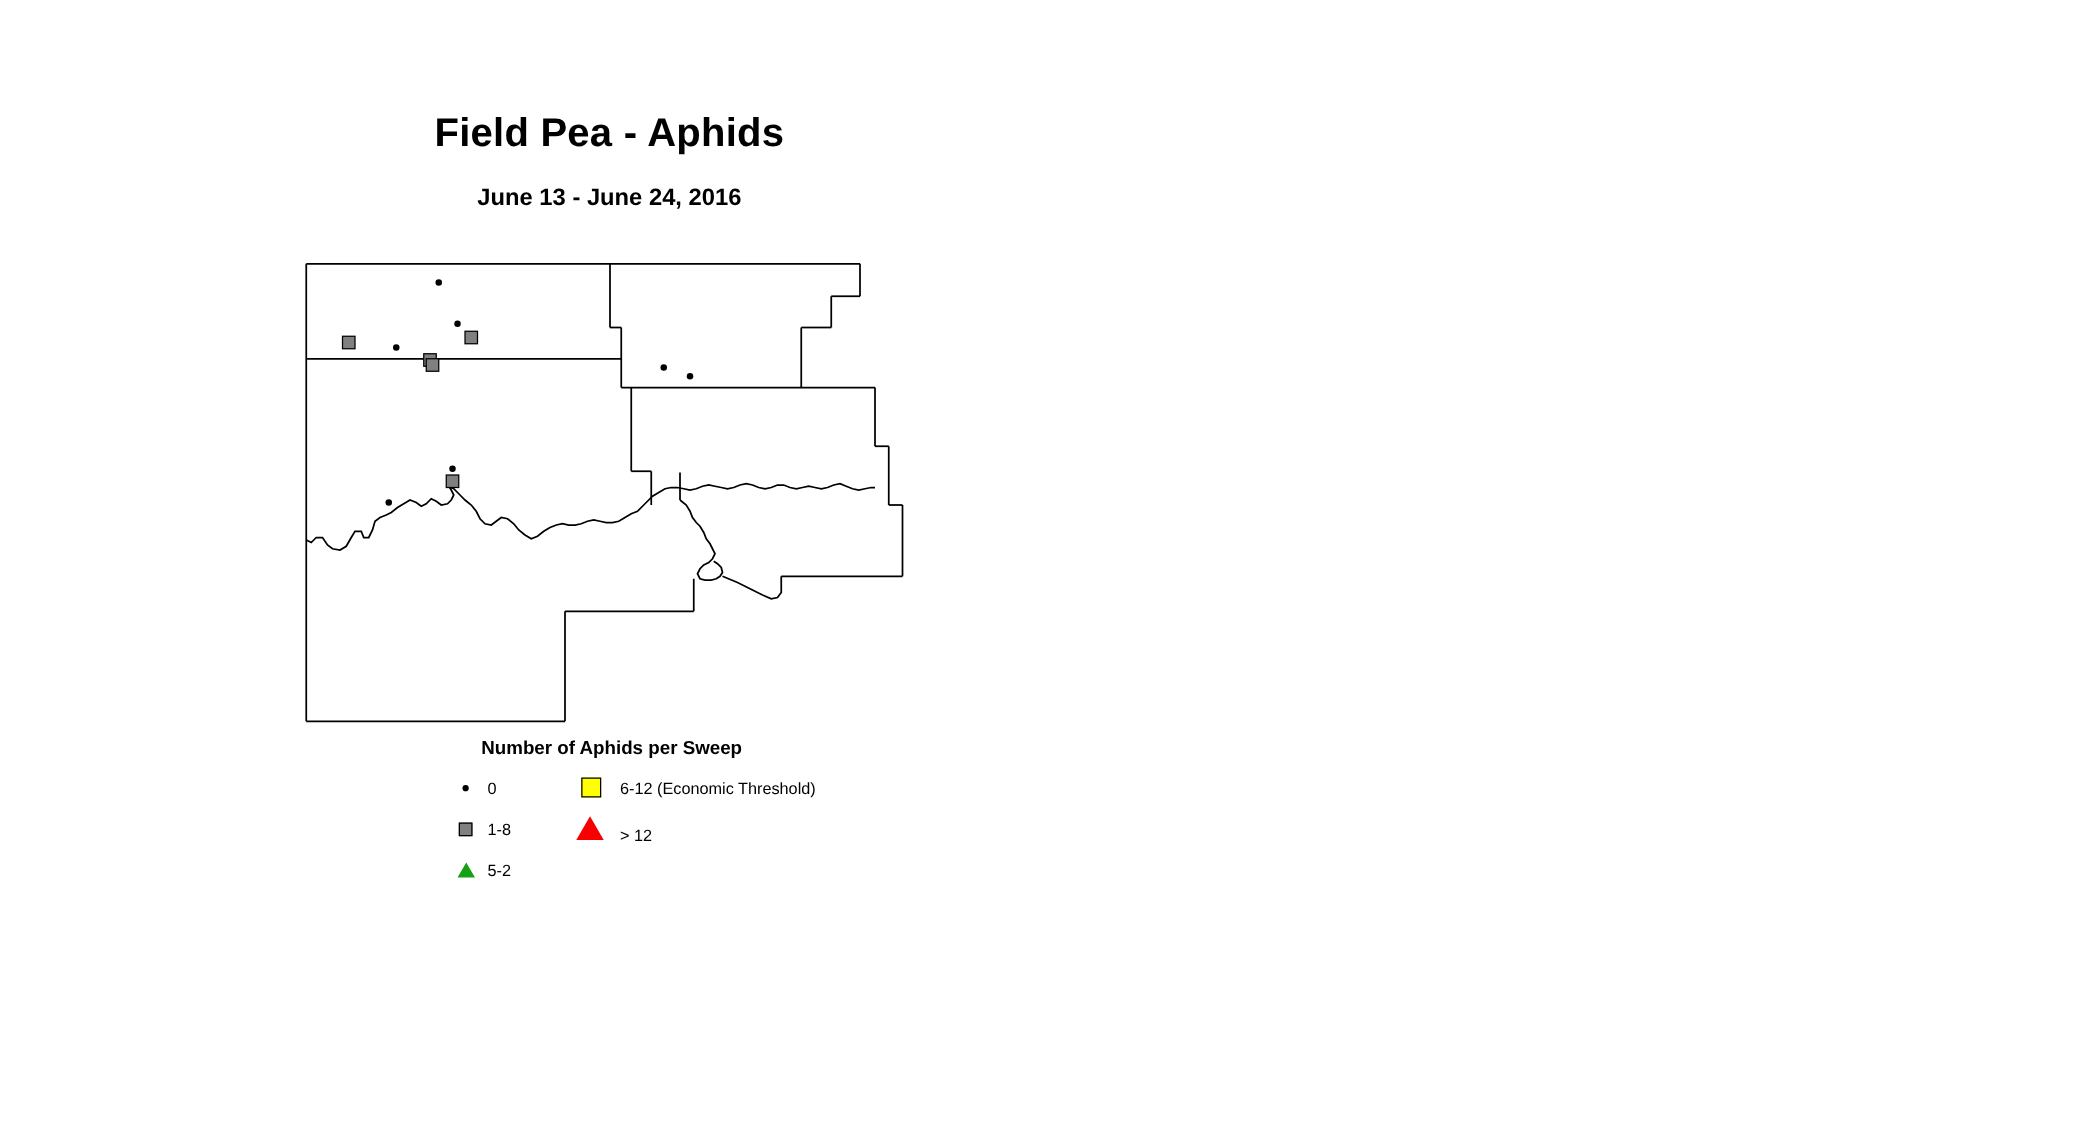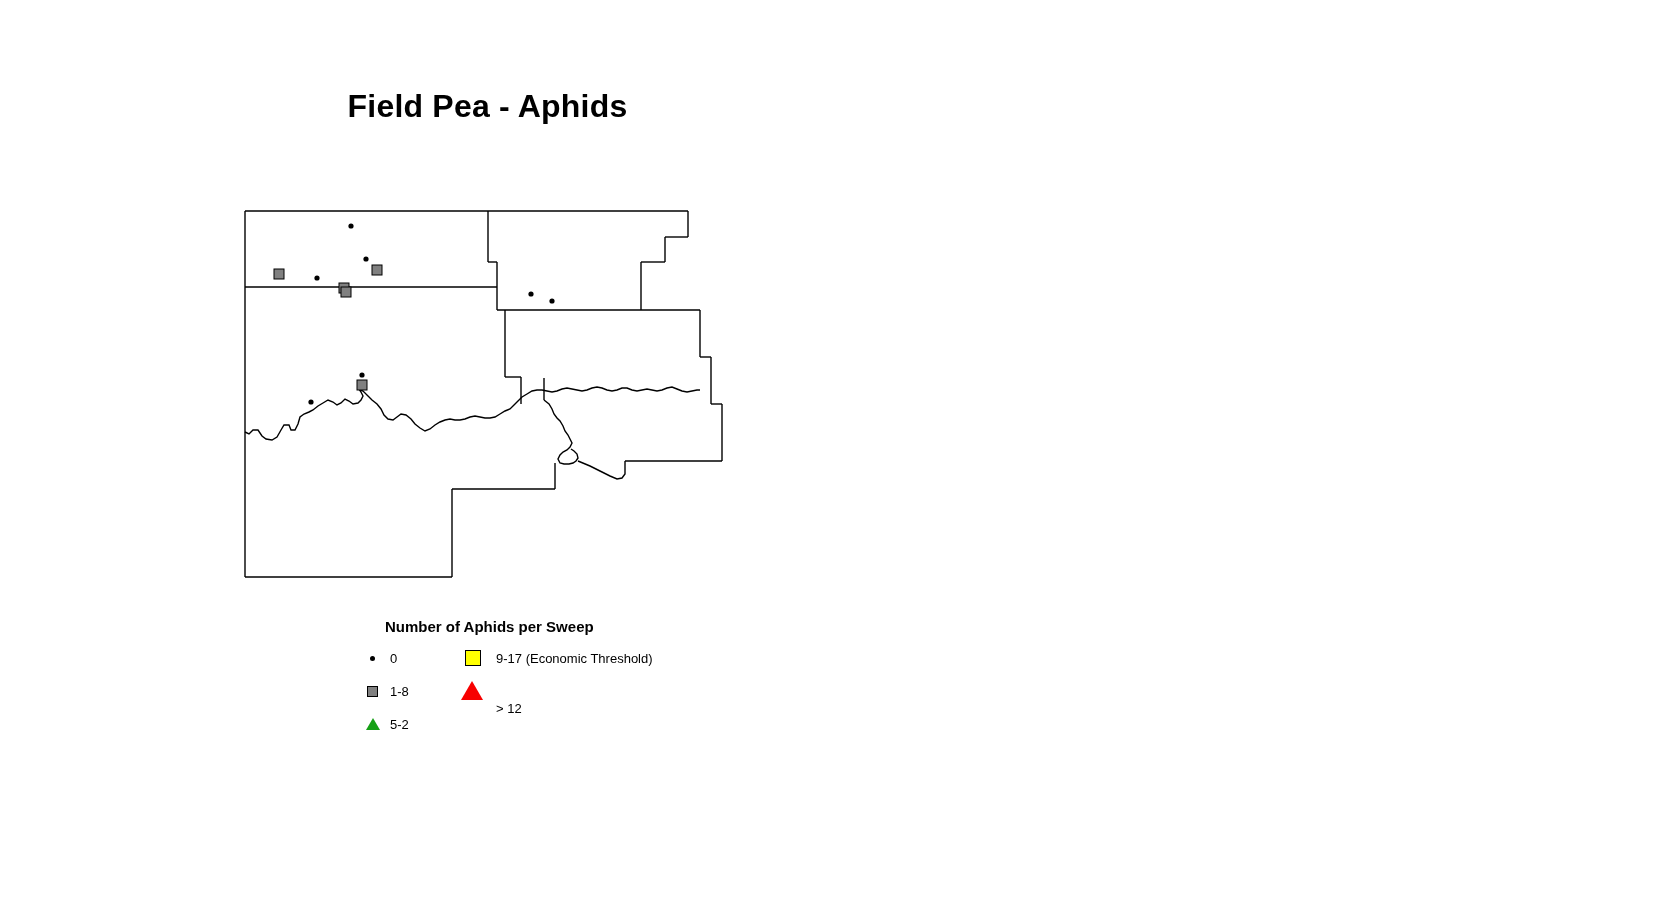--- a/index.html
+++ b/index.html
@@ -46,21 +46,20 @@
     position: absolute;
     left: 0;
     top: 0;
   }
   .legend {
     position: absolute;
     left: 0;
     top: 590px;
     width: 1673px;
     height: 120px;
-    margin-top: 28px;
   }
   .legend-title {
     position: absolute;
     left: 385px;
     top: 0px;
     font-size: 15px;
     font-weight: bold;
     white-space: nowrap;
   }
   .legend-col-a { position: absolute; left: 364px; top: 30px; }
@@ -125,20 +124,21 @@
     border-right: 11px solid transparent;
     border-bottom: 19px solid #f70000;
   }
 </style>
 </head>
 <body>
 
 <div id="page">
 
   <div class="title">Field Pea - Aphids</div>
+  <div class="subtitle">June 13 - June 24, 2016</div>
 
   <svg id="map-svg" width="1673" height="900">
     <g fill="none" stroke="#000000" stroke-width="1.4" stroke-linejoin="miter" stroke-linecap="butt">
 
       <path d="M245,211 L688,211"></path>
 
       <path d="M245,211 L245,577"></path>
 
       <path d="M245,577 L452,577"></path>
 
@@ -233,24 +233,24 @@
           </span>
         <span class="legend-label">5-2</span>
       </div>
     </div>
 
     <div class="legend-col-b">
       <div class="legend-row">
         <span class="legend-swatch-wrap">
             <i class="sym-square-yellow"></i>
           </span>
-        <span class="legend-label">9-17 (Economic Threshold)</span>
+        <span class="legend-label">6-12 (Economic Threshold)</span>
       </div>
       <div class="legend-row" style="height:36px">
         <span class="legend-swatch-wrap">
             <i class="sym-tri-red"></i>
           </span>
-        <span class="legend-label" style="top:20px">&gt; 12</span>
+        <span class="legend-label" style="top:8px">&gt; 12</span>
       </div>
     </div>
   </div>
 
 </div>
 
 </body></html>

